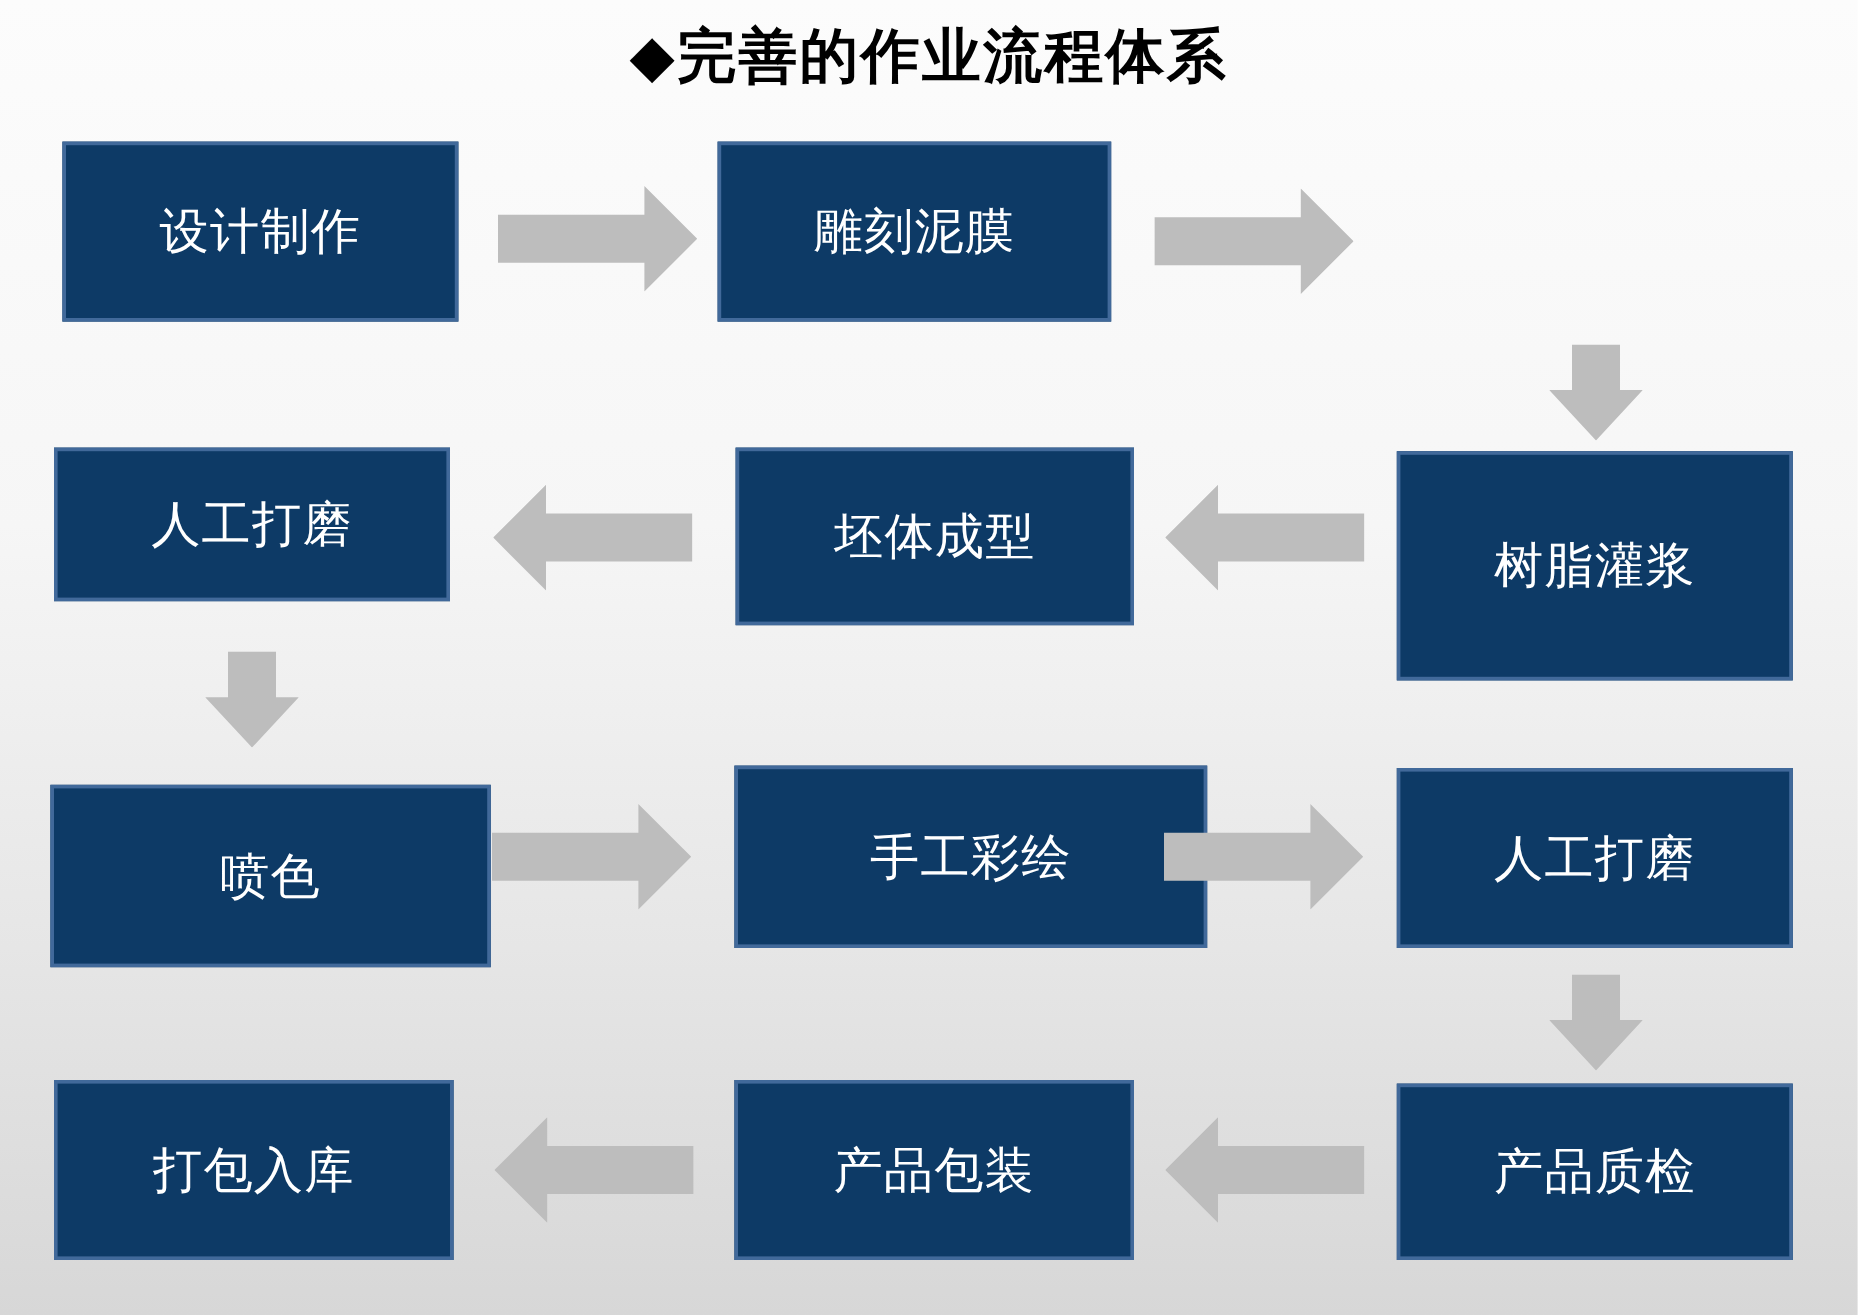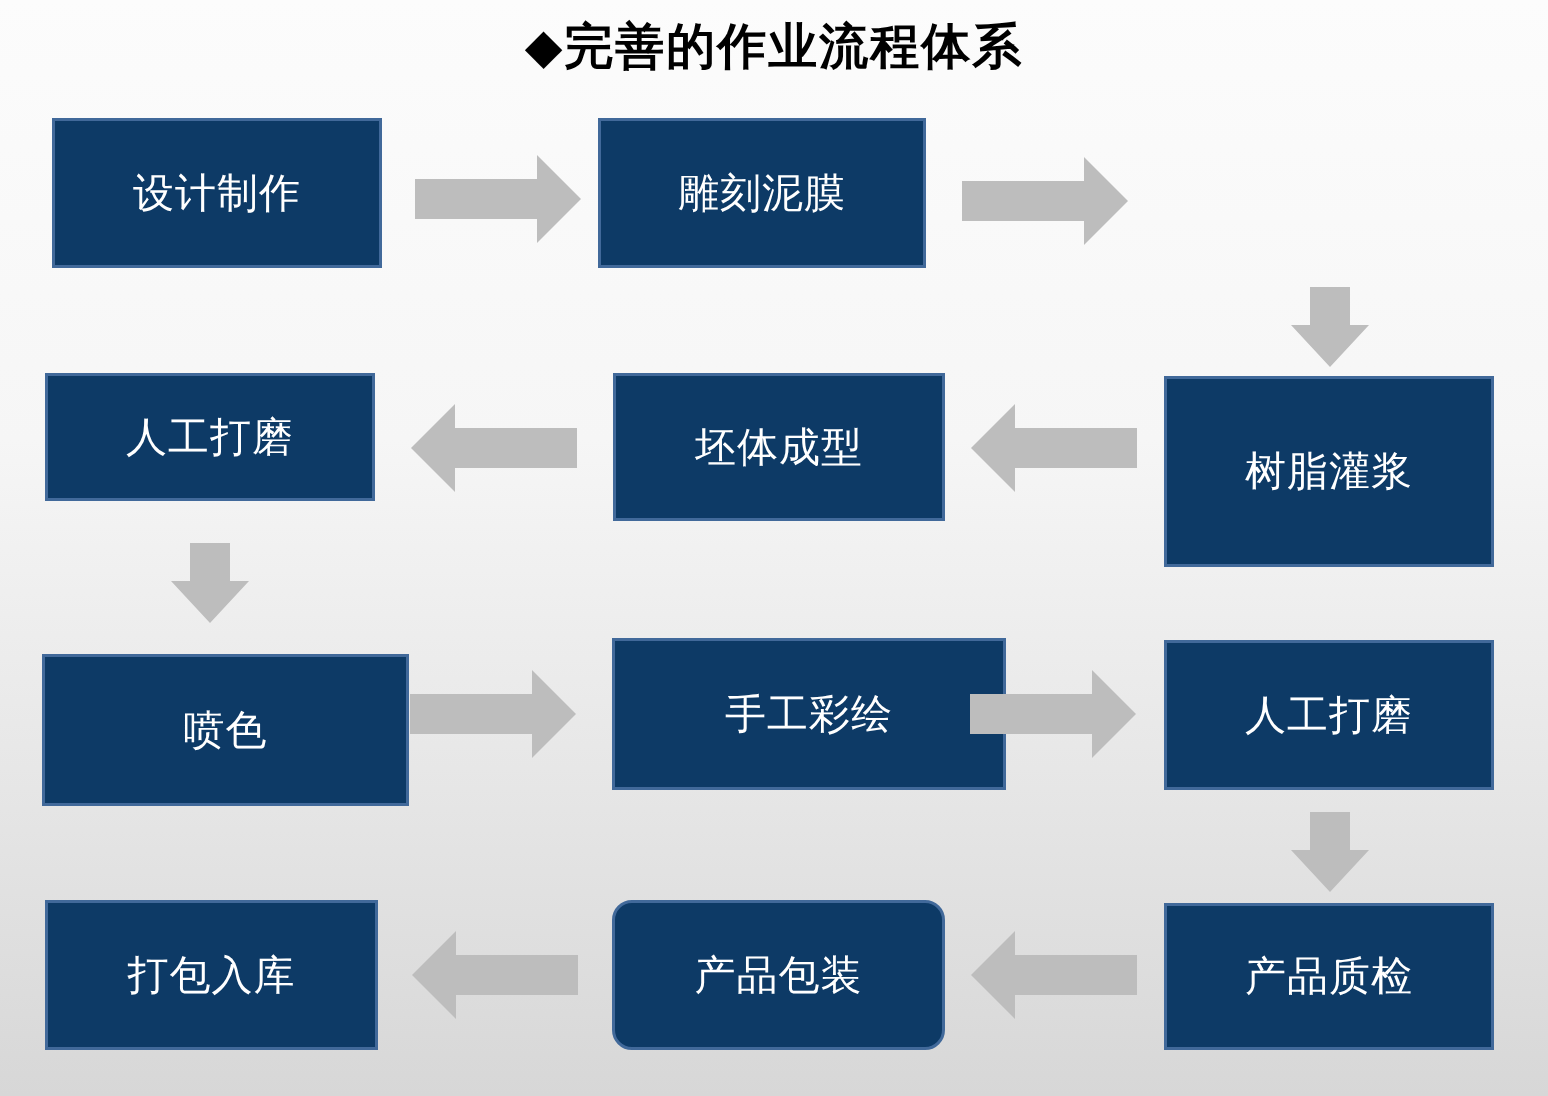--- a/index.html
+++ b/index.html
@@ -31,21 +31,21 @@
   .p-r1c1{left:52px;top:118px;width:330px;height:150px;}
   .p-r1c2{left:598px;top:118px;width:328px;height:150px;}
   .p-r1c3{left:1164px;top:118px;width:331px;height:150px;}
   .p-r2c1{left:45px;top:373px;width:330px;height:128px;}
   .p-r2c2{left:613px;top:373px;width:332px;height:148px;}
   .p-r2c3{left:1164px;top:376px;width:330px;height:191px;}
   .p-r3c1{left:42px;top:654px;width:367px;height:152px;}
   .p-r3c2{left:612px;top:638px;width:394px;height:152px;}
   .p-r3c3{left:1164px;top:640px;width:330px;height:150px;}
   .p-r4c1{left:45px;top:900px;width:333px;height:150px;}
-  .p-r4c2{left:612px;top:900px;width:333px;height:150px;border-radius:20px;}
+  .p-r4c2{left:612px;top:900px;width:333px;height:150px;}
   .p-r4c3{left:1164px;top:903px;width:330px;height:147px;}
   
   .a-1{left:415px;top:155px;}
   .a-2{left:962px;top:157px;}
   .a-3{left:1291px;top:287px;}
   .a-4{left:971px;top:404px;}
   .a-5{left:411px;top:404px;}
   .a-6{left:171px;top:543px;}
   .a-7{left:410px;top:670px;}
   .a-8{left:970px;top:670px;}

